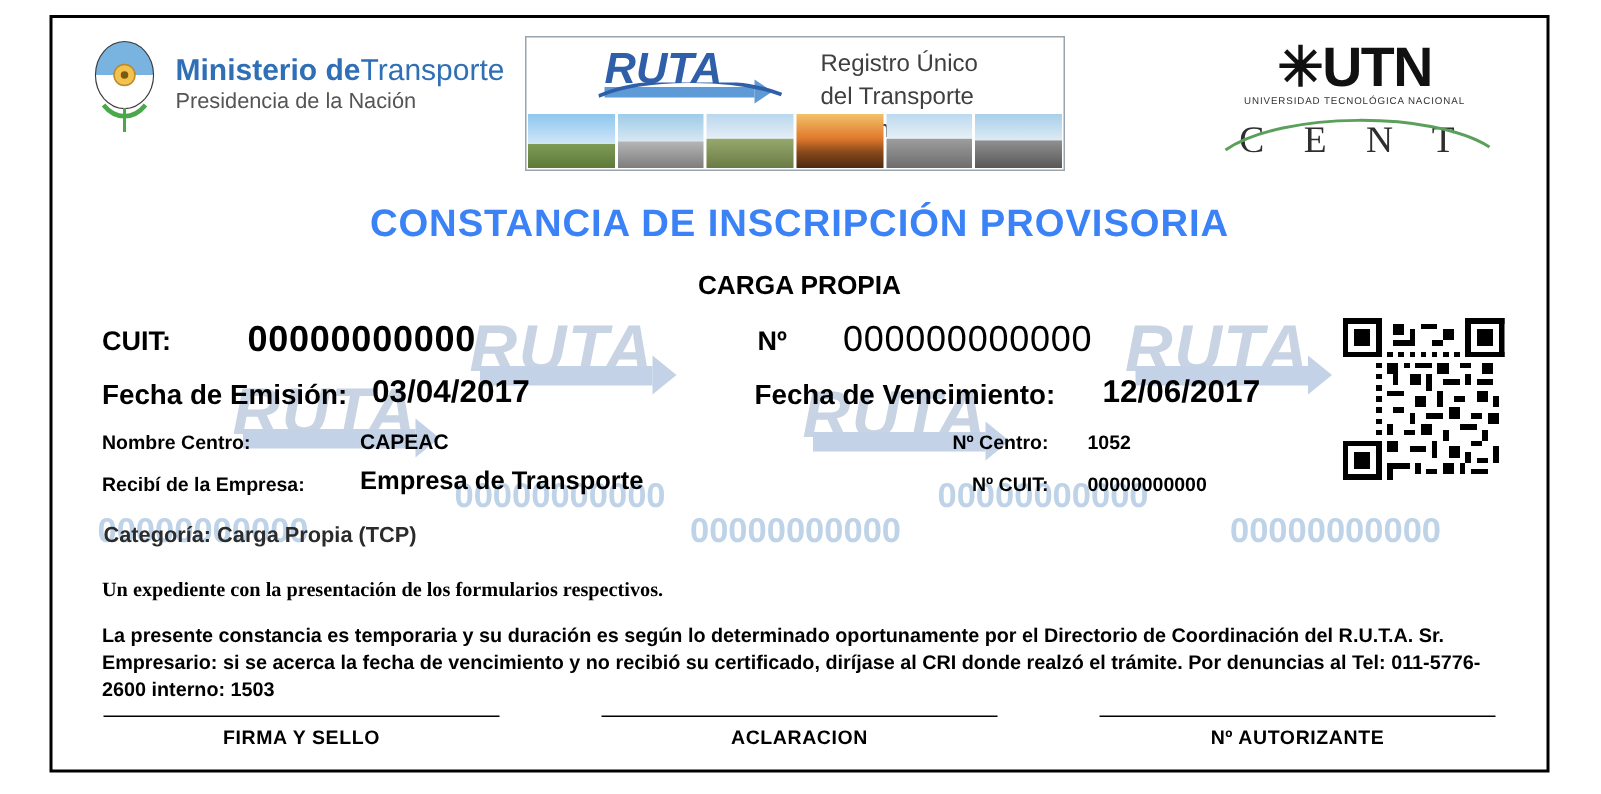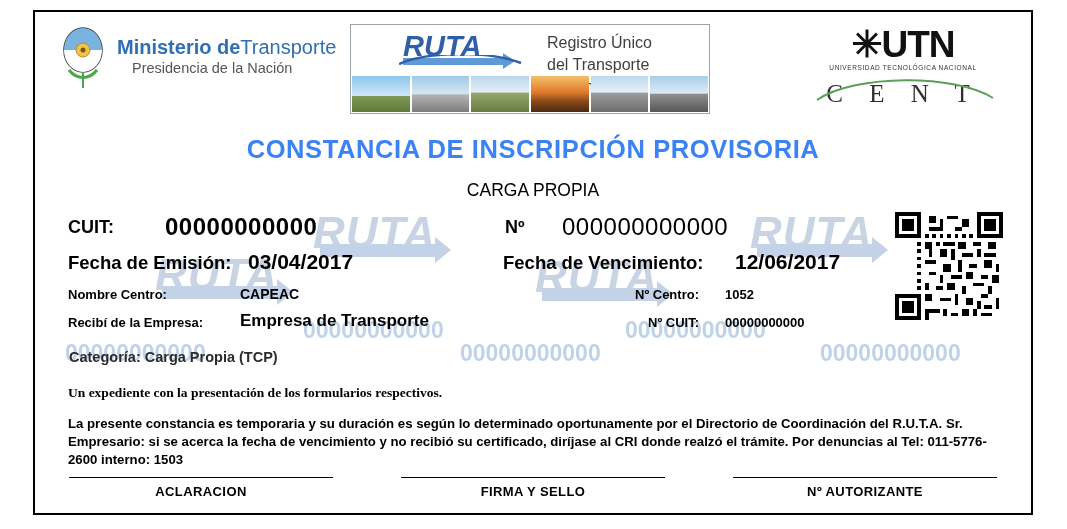--- a/index.html
+++ b/index.html
@@ -98,21 +98,20 @@
     font-weight: bold;
     line-height: 1.1;
     white-space: nowrap;
   }
   .ministry-line1 .thin { font-weight: normal; }
   .ministry-line2 {
     color: #555555;
     font-size: 14.5px;
     line-height: 1.5;
     white-space: nowrap;
-    margin-left: 15px;
   }
 
   .ruta-box {
     position: absolute;
     left: 315px;
     top: 12px;
     width: 360px;
     height: 90px;
     border: 1px solid #9aa4ad;
     background: #ffffff;
@@ -231,21 +230,21 @@
     font-weight: bold;
     letter-spacing: 0.6px;
     color: #3b82f6;
     margin-top: 18px;
   }
   .subtitle {
     position: relative;
     z-index: 3;
     text-align: center;
     font-size: 17.5px;
-    font-weight: normal;
+    font-weight: bold;
     color: #000000;
     margin-top: 16px;
   }
 
   
   .fields {
     position: relative;
     z-index: 3;
     margin-top: 14px;
   }
@@ -671,25 +670,25 @@
           <rect x="8" y="26" width="1" height="3"></rect>
             <rect x="22" y="24" width="1" height="2"></rect>
           <rect x="24" y="25" width="2" height="1"></rect>
         </g>
       </svg>
     </div>
 
     <div class="footer">
       <div class="sig">
         <div class="sig-line"></div>
-        <div class="sig-label">ACLARACION</div>
+        <div class="sig-label">FIRMA Y SELLO</div>
       </div>
       <div class="sig">
         <div class="sig-line"></div>
-        <div class="sig-label">FIRMA Y SELLO</div>
+        <div class="sig-label">ACLARACION</div>
       </div>
       <div class="sig">
         <div class="sig-line"></div>
         <div class="sig-label">Nº AUTORIZANTE</div>
       </div>
     </div>
 
   </div>
 </div>
 

